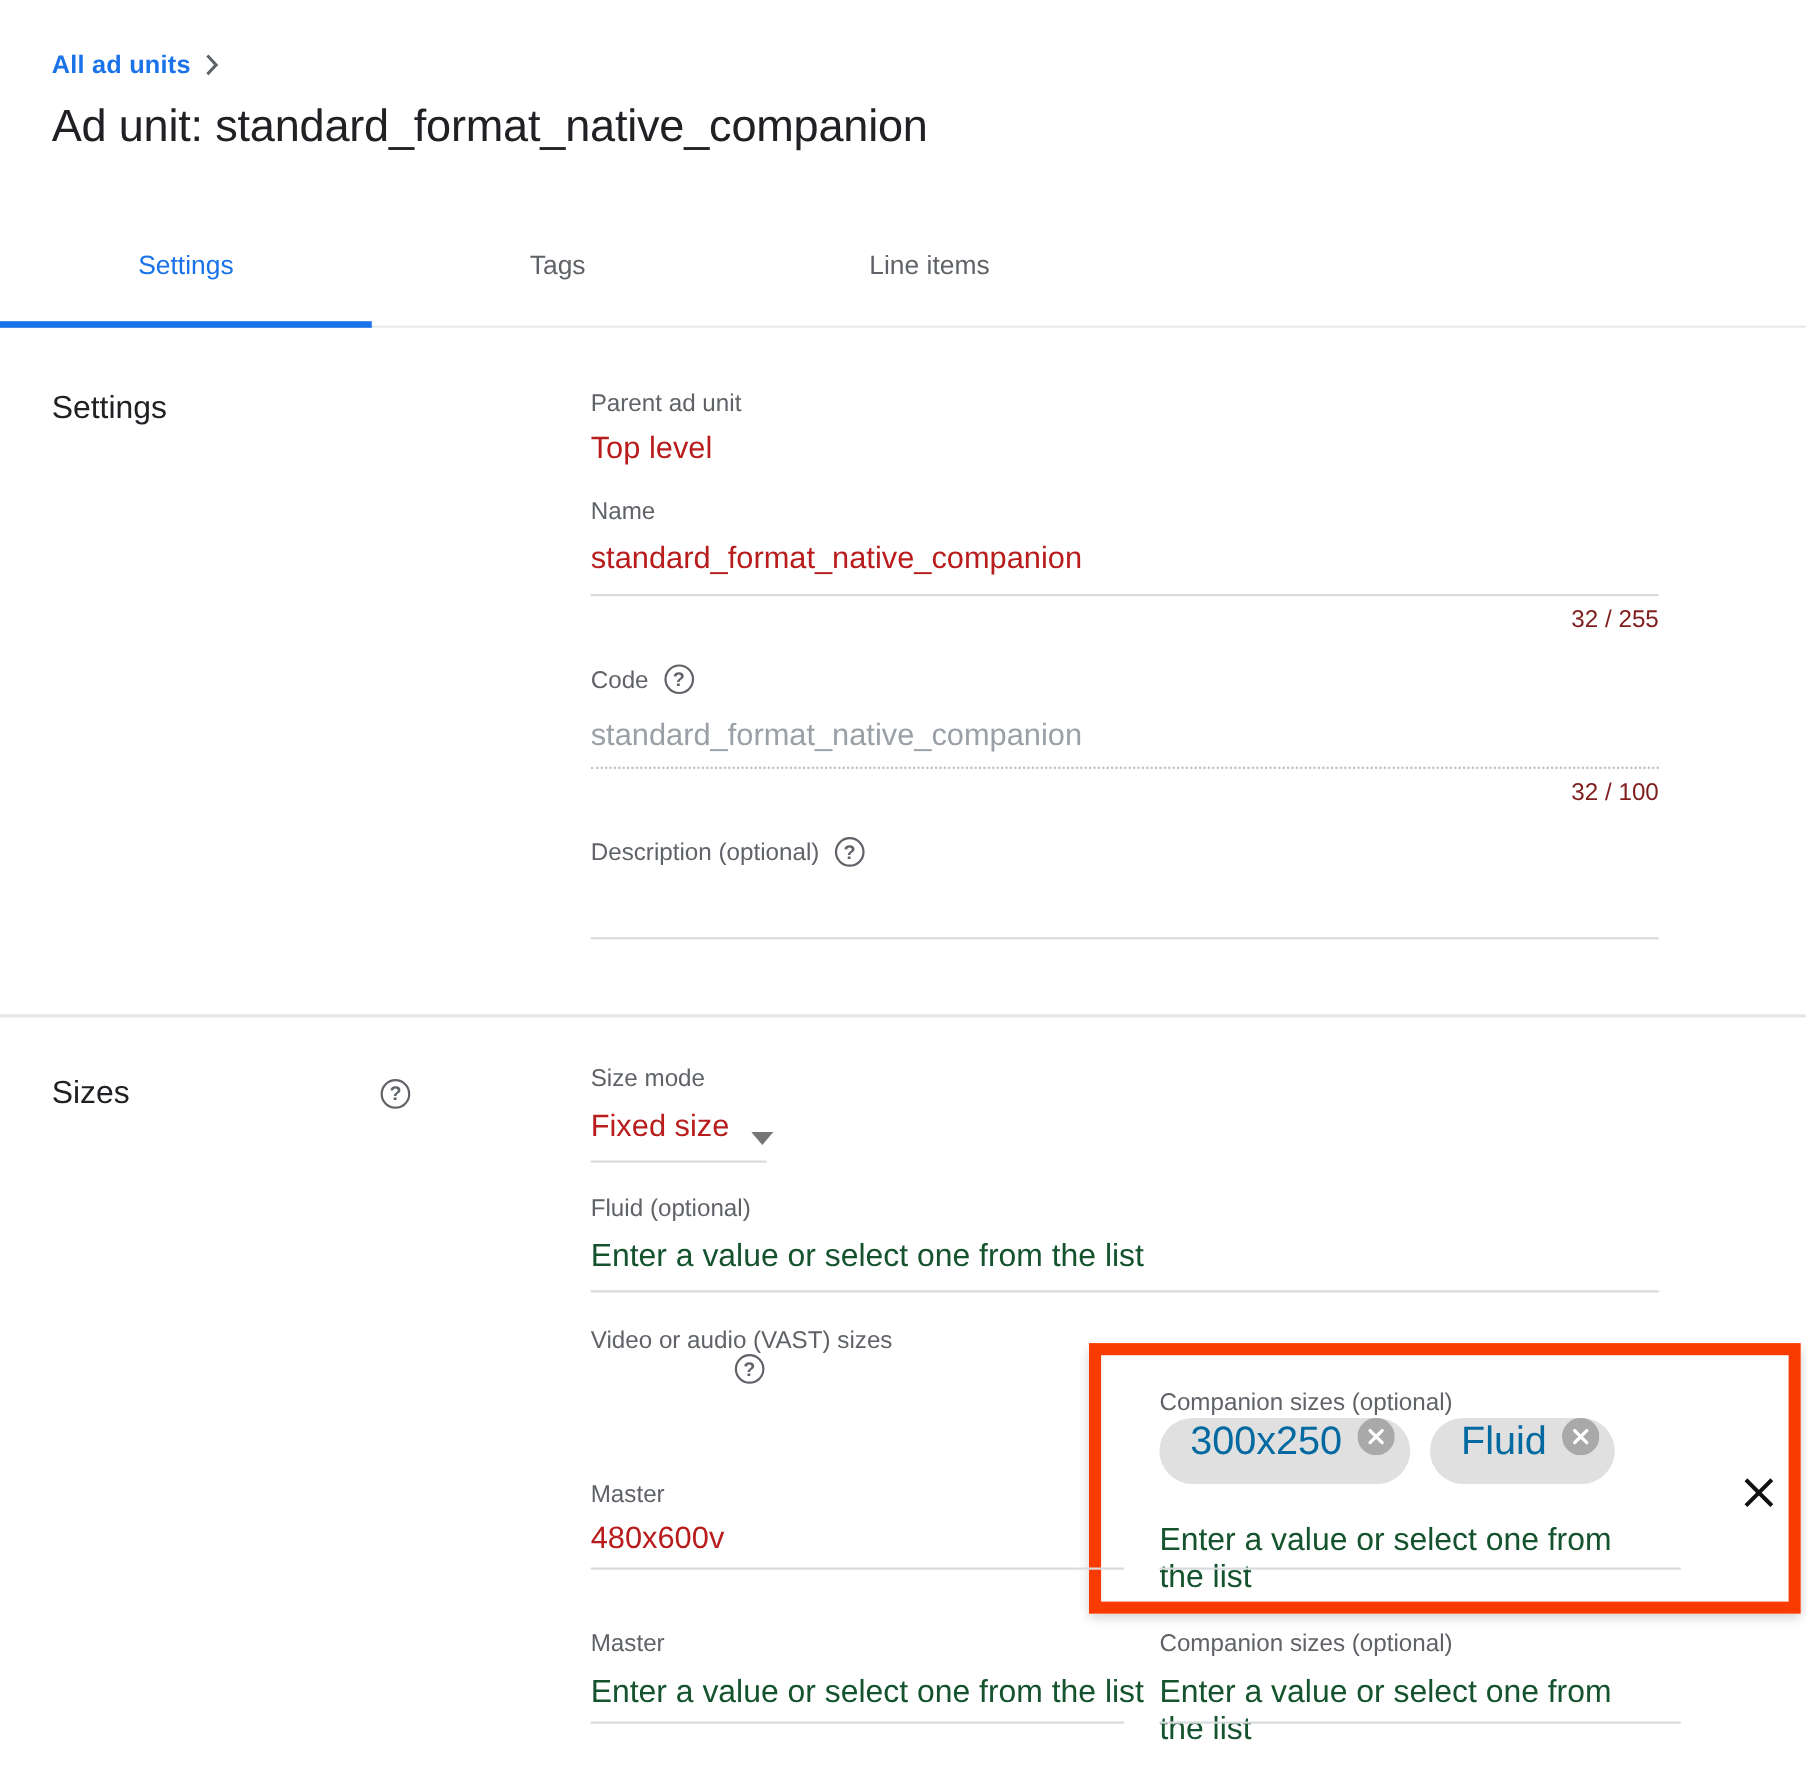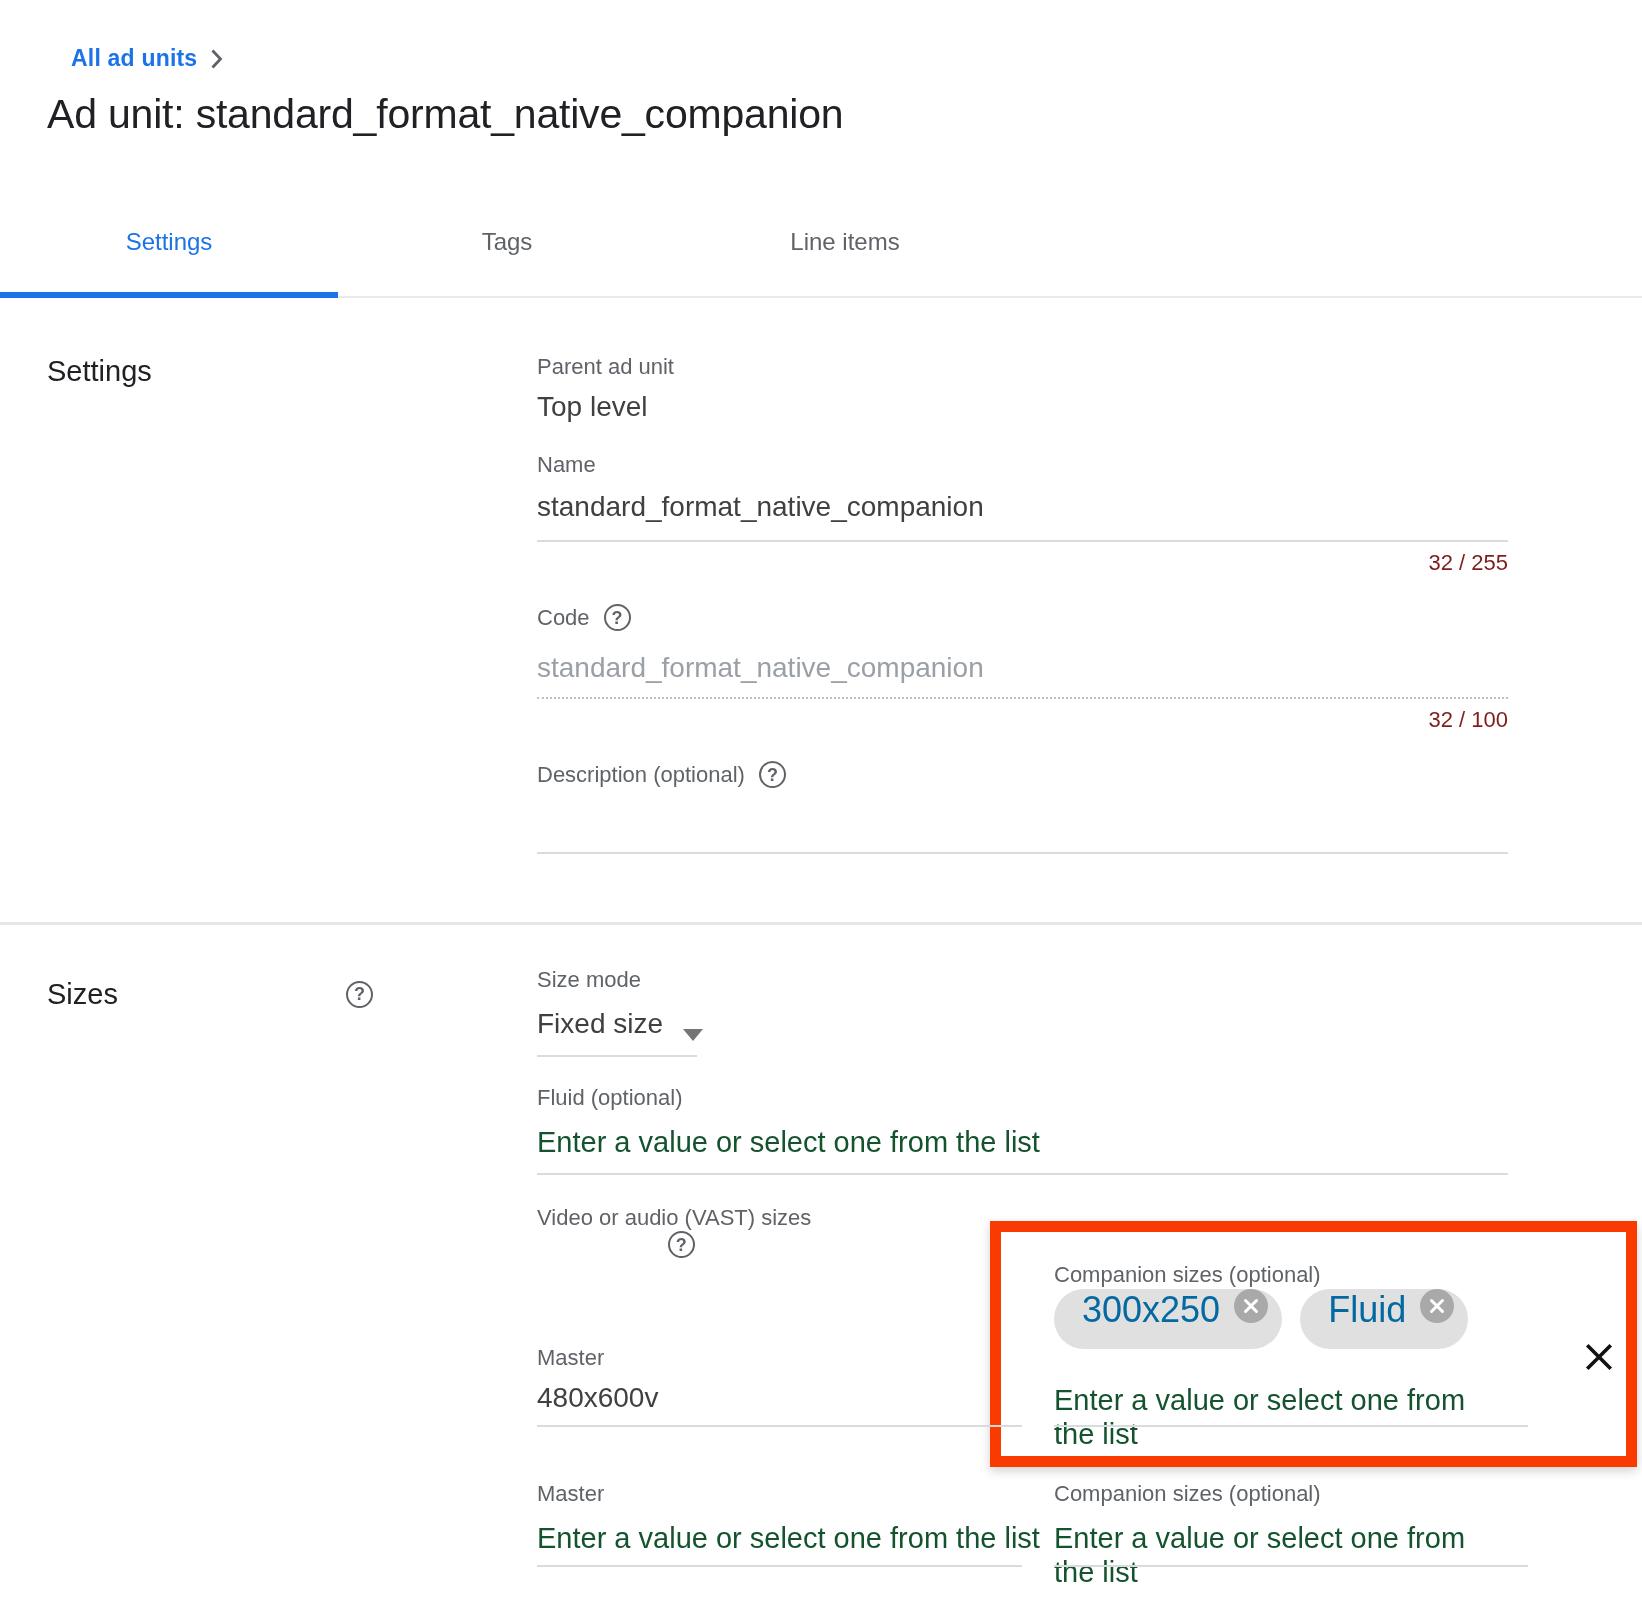--- a/index.html
+++ b/index.html
@@ -8,21 +8,21 @@
     width: 1642px; height: 1608px;
     background: #ffffff;
     font-family: "Liberation Sans", "DejaVu Sans", sans-serif;
     color: #202124;
     position: relative;
     overflow: hidden;
   }
 
   
   .breadcrumb {
-    margin: 44px 0 0 71px;
+    margin: 44px 0 0 47px;
     display: flex; align-items: center; gap: 12px;
     height: 28px;
   }
   .breadcrumb a {
     color: #1a73e8; text-decoration: none;
     font-size: 23px; font-weight: 600; letter-spacing: 0.2px;
     cursor: pointer;
   }
   .crumb-chevron { display: inline-flex; margin-top: 2px; }
 
@@ -63,21 +63,21 @@
   .sizes-heading-row {
     margin-top: 52px; width: 326px;
     display: flex; justify-content: space-between; align-items: center;
   }
 
   
   .f-label {
     font-size: 22px; color: #5f6368; line-height: 26px;
     display: flex; align-items: center;
   }
-  .f-value { font-size: 28px; color: #404040; line-height: 34px; }
+  .f-value { font-size: 28px; color: #b91c1c; line-height: 34px; }
   .f-placeholder { font-size: 29px; color: #14532d; line-height: 34px; }
   .f-disabled { color: #9aa0a6; }
   .underlined { border-bottom: 2px solid #d9dbdd; }
   .underlined-dashed { border-bottom: 2px dotted #bdc1c4; }
   .counter {
     font-size: 22px; color: #7f1d1d; text-align: right;
     margin-top: 8px; line-height: 26px;
   }
   .help-icon {
     display: inline-flex; align-items: center; justify-content: center;

